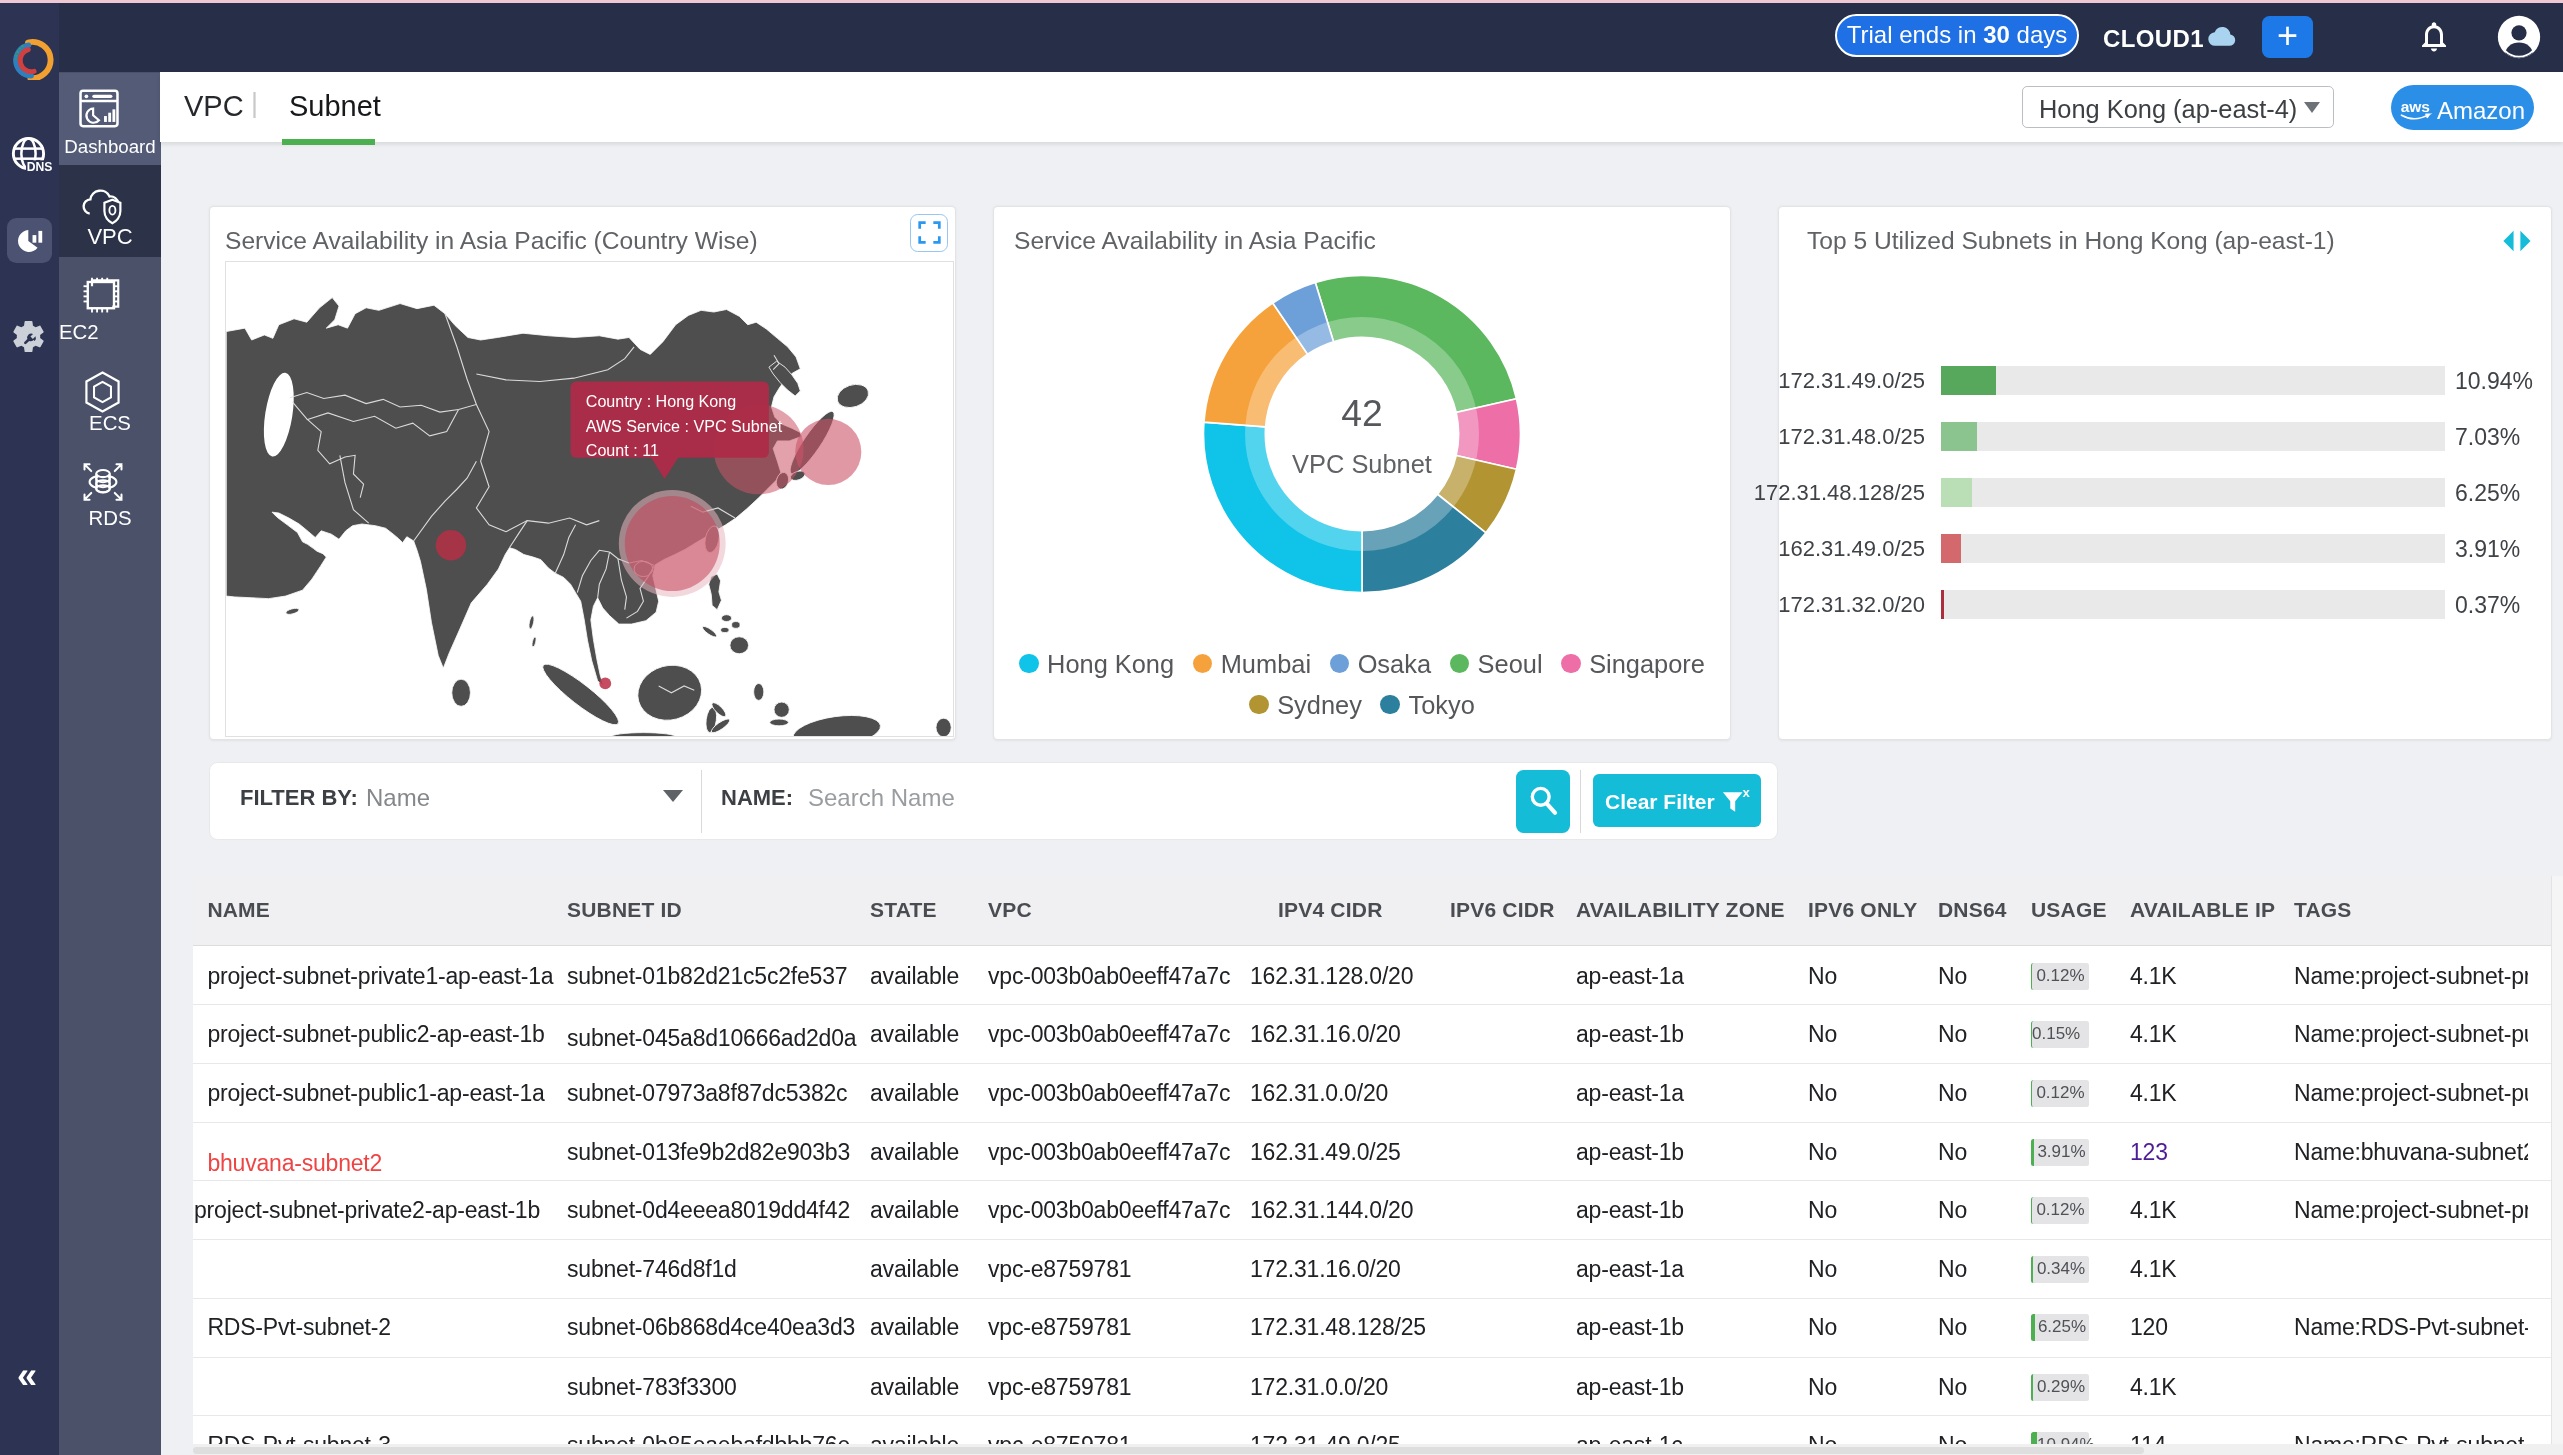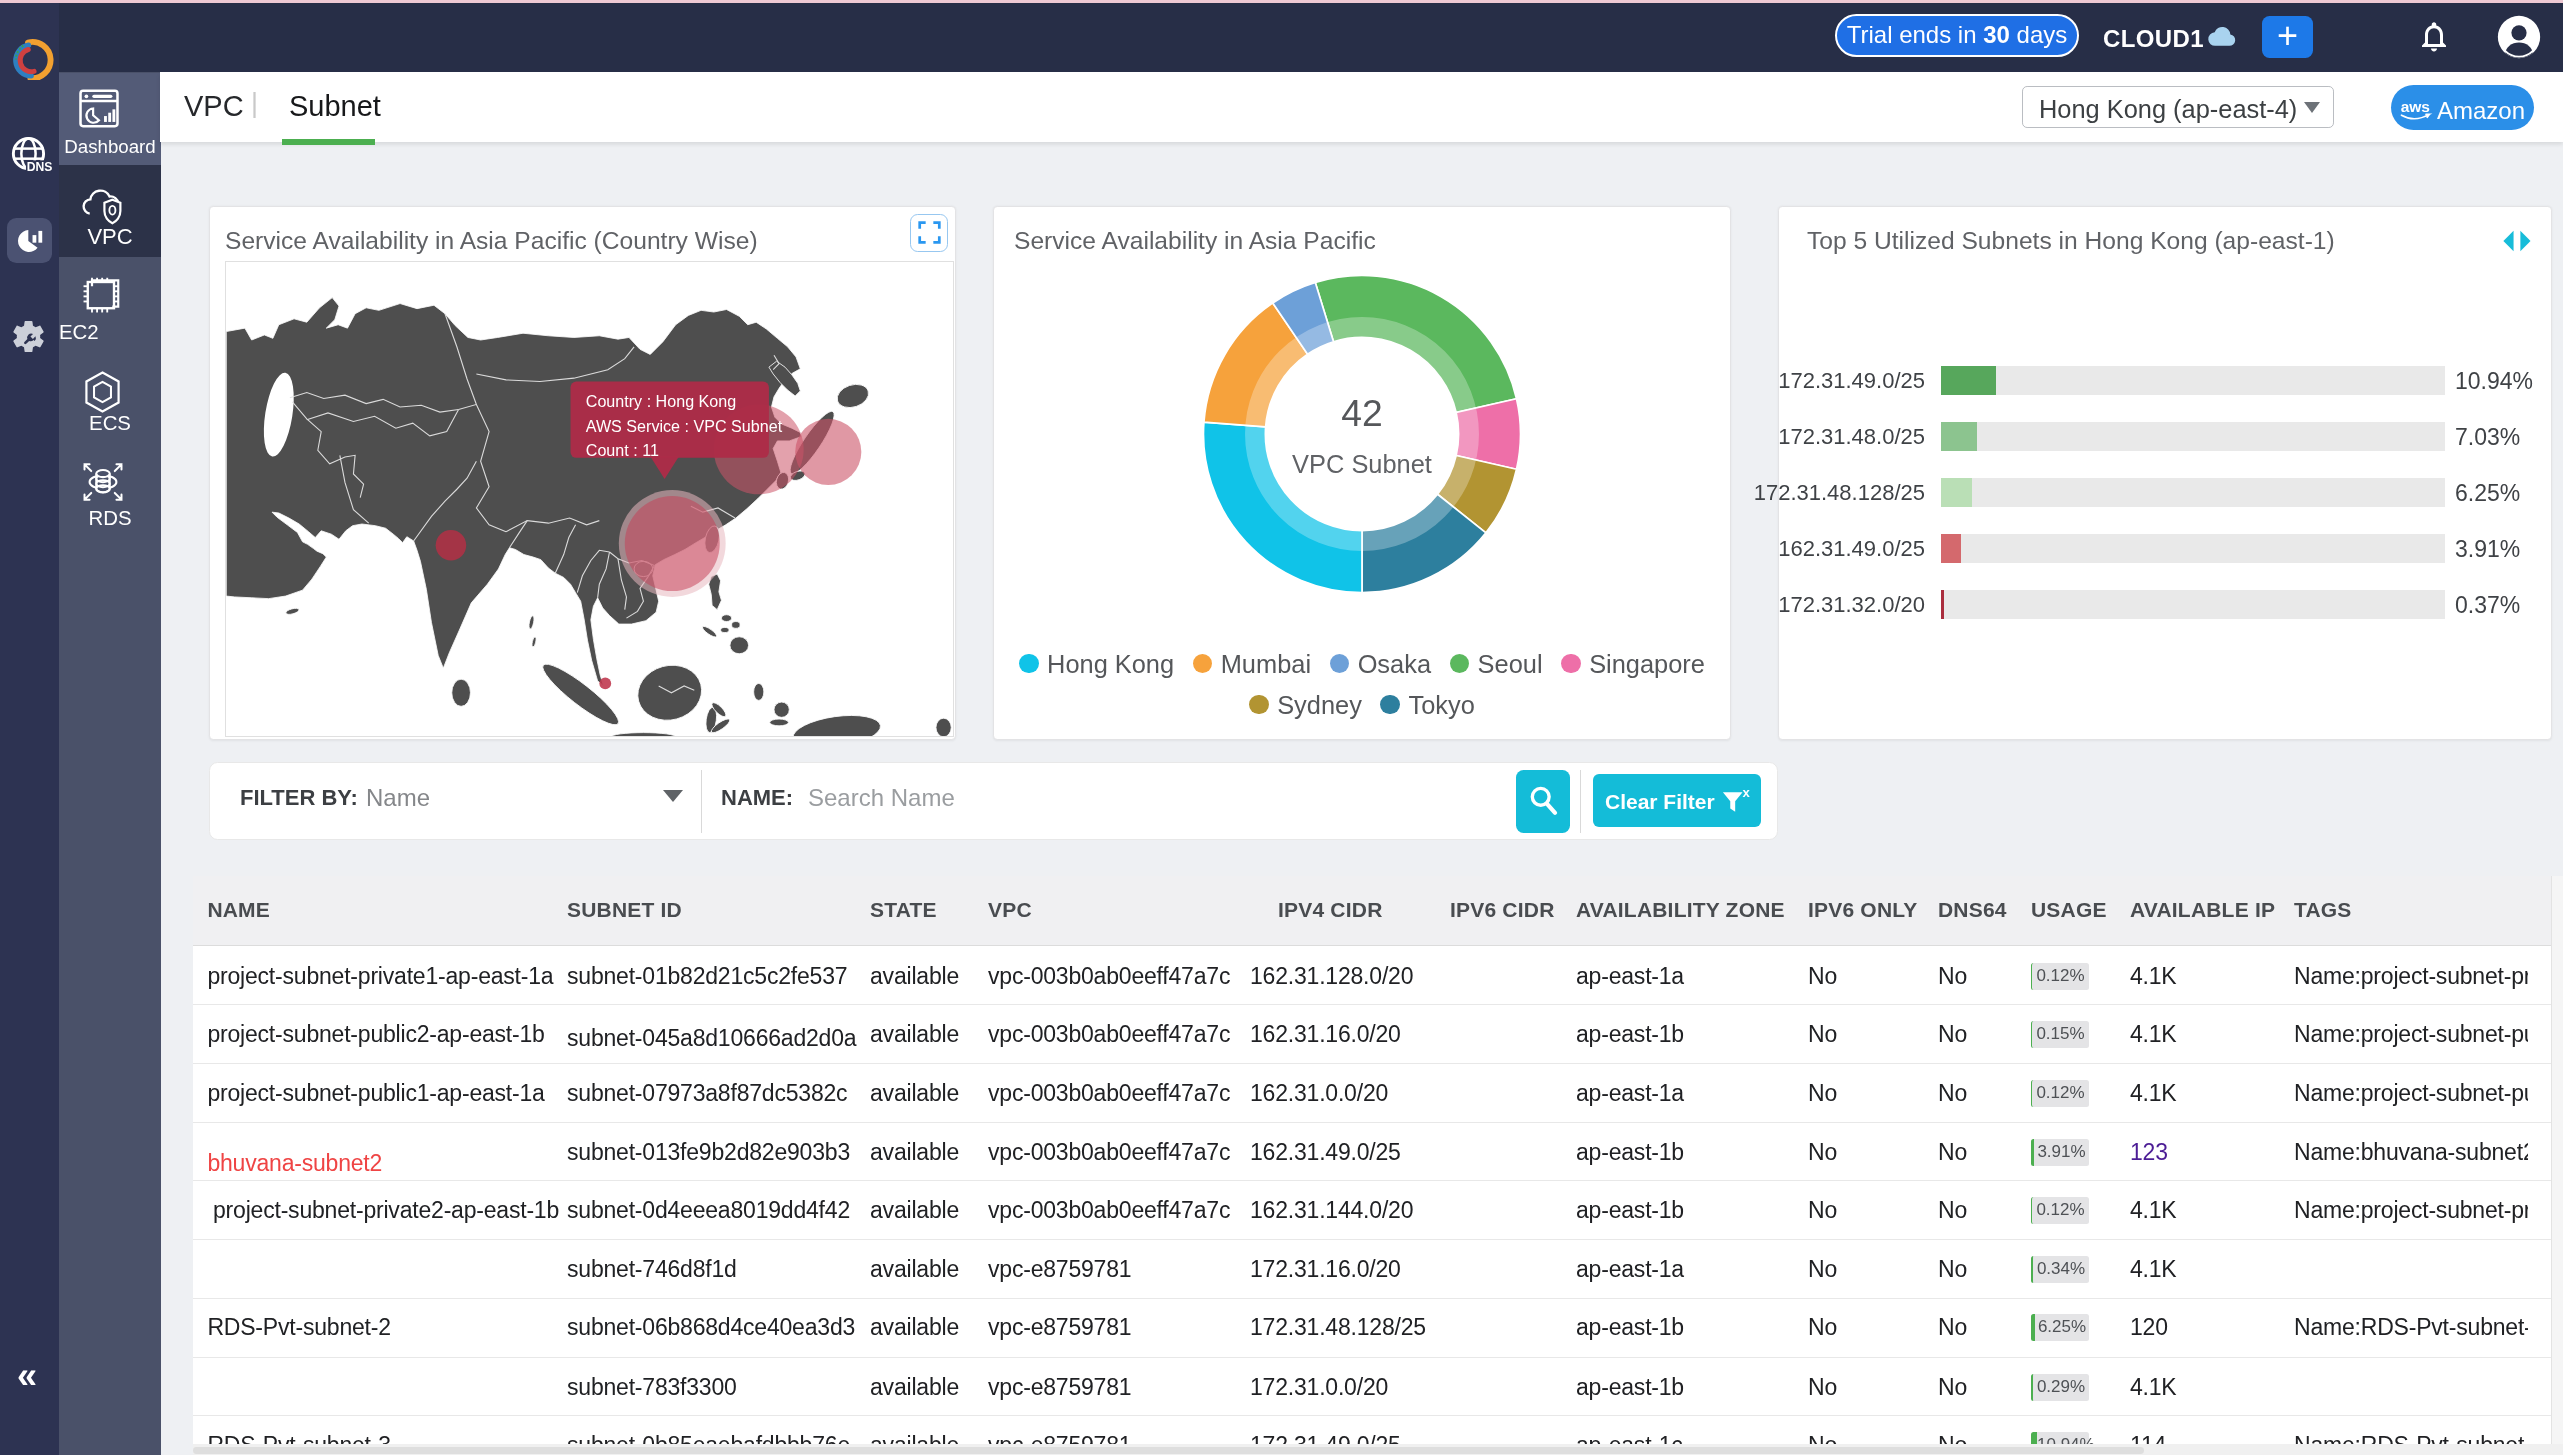--- a/index.html
+++ b/index.html
@@ -339,21 +339,21 @@
 <div class="abs" style="left:2101px;top:87px;width:234px;overflow:hidden;font-size:23px;letter-spacing:-0.2px;color:#202124;white-space:nowrap;">Name:project-subnet-pr</div>
 <div class="abs" style="left:0;top:187px;width:2371px;height:0.8px;background:#e8e8e8;"></div>
 <div class="abs" style="left:14.4px;top:145px;font-size:23px;letter-spacing:-0.2px;color:#202124;white-space:nowrap;">project-subnet-public2-ap-east-1b</div>
 <div class="abs" style="left:374px;top:139px;font-size:23px;letter-spacing:-0.2px;color:#202124;white-space:nowrap;margin-top:10px;">subnet-045a8d10666ad2d0a</div>
 <div class="abs" style="left:677px;top:145px;font-size:23px;letter-spacing:-0.2px;color:#202124;white-space:nowrap;">available</div>
 <div class="abs" style="left:795px;top:145px;font-size:23px;letter-spacing:-0.2px;color:#202124;white-space:nowrap;">vpc-003b0ab0eeff47a7c</div>
 <div class="abs" style="left:1057px;top:145px;font-size:23px;letter-spacing:-0.2px;color:#202124;white-space:nowrap;">162.31.16.0/20</div>
 <div class="abs" style="left:1383px;top:145px;font-size:23px;letter-spacing:-0.2px;color:#202124;white-space:nowrap;">ap-east-1b</div>
 <div class="abs" style="left:1615px;top:145px;font-size:23px;letter-spacing:-0.2px;color:#202124;white-space:nowrap;">No</div>
 <div class="abs" style="left:1745px;top:145px;font-size:23px;letter-spacing:-0.2px;color:#202124;white-space:nowrap;">No</div>
-<div class="abs" style="left:1838px;top:145px;width:58px;height:27px;background:#e4e4e6;border-left:1.7px solid #4caf50;border-radius:2.5px;font-size:17px;color:#4e5155;text-align:center;line-height:26px;">0.15%</div>
+<div class="abs" style="left:1838px;top:145px;width:58px;height:27px;background:#e4e4e6;border-left:1.7px solid #4caf50;border-radius:2.5px;font-size:17px;color:#4e5155;line-height:26px;">0.15%</div>
 <div class="abs" style="left:1937px;top:145px;font-size:23px;letter-spacing:-0.2px;color:#202124;white-space:nowrap;">4.1K</div>
 <div class="abs" style="left:2101px;top:145px;width:234px;overflow:hidden;font-size:23px;letter-spacing:-0.2px;color:#202124;white-space:nowrap;">Name:project-subnet-pu</div>
 <div class="abs" style="left:0;top:246px;width:2371px;height:0.8px;background:#e8e8e8;"></div>
 <div class="abs" style="left:14.4px;top:204px;font-size:23px;letter-spacing:-0.2px;color:#202124;white-space:nowrap;">project-subnet-public1-ap-east-1a</div>
 <div class="abs" style="left:374px;top:204px;font-size:23px;letter-spacing:-0.2px;color:#202124;white-space:nowrap;">subnet-07973a8f87dc5382c</div>
 <div class="abs" style="left:677px;top:204px;font-size:23px;letter-spacing:-0.2px;color:#202124;white-space:nowrap;">available</div>
 <div class="abs" style="left:795px;top:204px;font-size:23px;letter-spacing:-0.2px;color:#202124;white-space:nowrap;">vpc-003b0ab0eeff47a7c</div>
 <div class="abs" style="left:1057px;top:204px;font-size:23px;letter-spacing:-0.2px;color:#202124;white-space:nowrap;">162.31.0.0/20</div>
 <div class="abs" style="left:1383px;top:204px;font-size:23px;letter-spacing:-0.2px;color:#202124;white-space:nowrap;">ap-east-1a</div>
 <div class="abs" style="left:1615px;top:204px;font-size:23px;letter-spacing:-0.2px;color:#202124;white-space:nowrap;">No</div>
@@ -367,21 +367,21 @@
 <div class="abs" style="left:677px;top:263px;font-size:23px;letter-spacing:-0.2px;color:#202124;white-space:nowrap;">available</div>
 <div class="abs" style="left:795px;top:263px;font-size:23px;letter-spacing:-0.2px;color:#202124;white-space:nowrap;">vpc-003b0ab0eeff47a7c</div>
 <div class="abs" style="left:1057px;top:263px;font-size:23px;letter-spacing:-0.2px;color:#202124;white-space:nowrap;">162.31.49.0/25</div>
 <div class="abs" style="left:1383px;top:263px;font-size:23px;letter-spacing:-0.2px;color:#202124;white-space:nowrap;">ap-east-1b</div>
 <div class="abs" style="left:1615px;top:263px;font-size:23px;letter-spacing:-0.2px;color:#202124;white-space:nowrap;">No</div>
 <div class="abs" style="left:1745px;top:263px;font-size:23px;letter-spacing:-0.2px;color:#202124;white-space:nowrap;">No</div>
 <div class="abs" style="left:1838px;top:263px;width:58px;height:27px;background:#e4e4e6;border-left:3.4px solid #4caf50;border-radius:2.5px;font-size:17px;color:#4e5155;text-align:center;line-height:26px;">3.91%</div>
 <div class="abs" style="left:1937px;top:263px;font-size:23px;letter-spacing:-0.2px;color:#4c1d95;white-space:nowrap;">123</div>
 <div class="abs" style="left:2101px;top:263px;width:234px;overflow:hidden;font-size:23px;letter-spacing:-0.2px;color:#202124;white-space:nowrap;">Name:bhuvana-subnet2</div>
 <div class="abs" style="left:0;top:363px;width:2371px;height:0.8px;background:#e8e8e8;"></div>
-<div class="abs" style="left:20px;top:321px;font-size:23px;letter-spacing:-0.2px;color:#202124;white-space:nowrap;">project-subnet-private2-ap-east-1b</div>
+<div class="abs" style="left:1px;top:321px;font-size:23px;letter-spacing:-0.2px;color:#202124;white-space:nowrap;">project-subnet-private2-ap-east-1b</div>
 <div class="abs" style="left:374px;top:321px;font-size:23px;letter-spacing:-0.2px;color:#202124;white-space:nowrap;">subnet-0d4eeea8019dd4f42</div>
 <div class="abs" style="left:677px;top:321px;font-size:23px;letter-spacing:-0.2px;color:#202124;white-space:nowrap;">available</div>
 <div class="abs" style="left:795px;top:321px;font-size:23px;letter-spacing:-0.2px;color:#202124;white-space:nowrap;">vpc-003b0ab0eeff47a7c</div>
 <div class="abs" style="left:1057px;top:321px;font-size:23px;letter-spacing:-0.2px;color:#202124;white-space:nowrap;">162.31.144.0/20</div>
 <div class="abs" style="left:1383px;top:321px;font-size:23px;letter-spacing:-0.2px;color:#202124;white-space:nowrap;">ap-east-1b</div>
 <div class="abs" style="left:1615px;top:321px;font-size:23px;letter-spacing:-0.2px;color:#202124;white-space:nowrap;">No</div>
 <div class="abs" style="left:1745px;top:321px;font-size:23px;letter-spacing:-0.2px;color:#202124;white-space:nowrap;">No</div>
 <div class="abs" style="left:1838px;top:321px;width:58px;height:27px;background:#e4e4e6;border-left:1.7px solid #4caf50;border-radius:2.5px;font-size:17px;color:#4e5155;text-align:center;line-height:26px;">0.12%</div>
 <div class="abs" style="left:1937px;top:321px;font-size:23px;letter-spacing:-0.2px;color:#202124;white-space:nowrap;">4.1K</div>
 <div class="abs" style="left:2101px;top:321px;width:234px;overflow:hidden;font-size:23px;letter-spacing:-0.2px;color:#202124;white-space:nowrap;">Name:project-subnet-pr</div>

